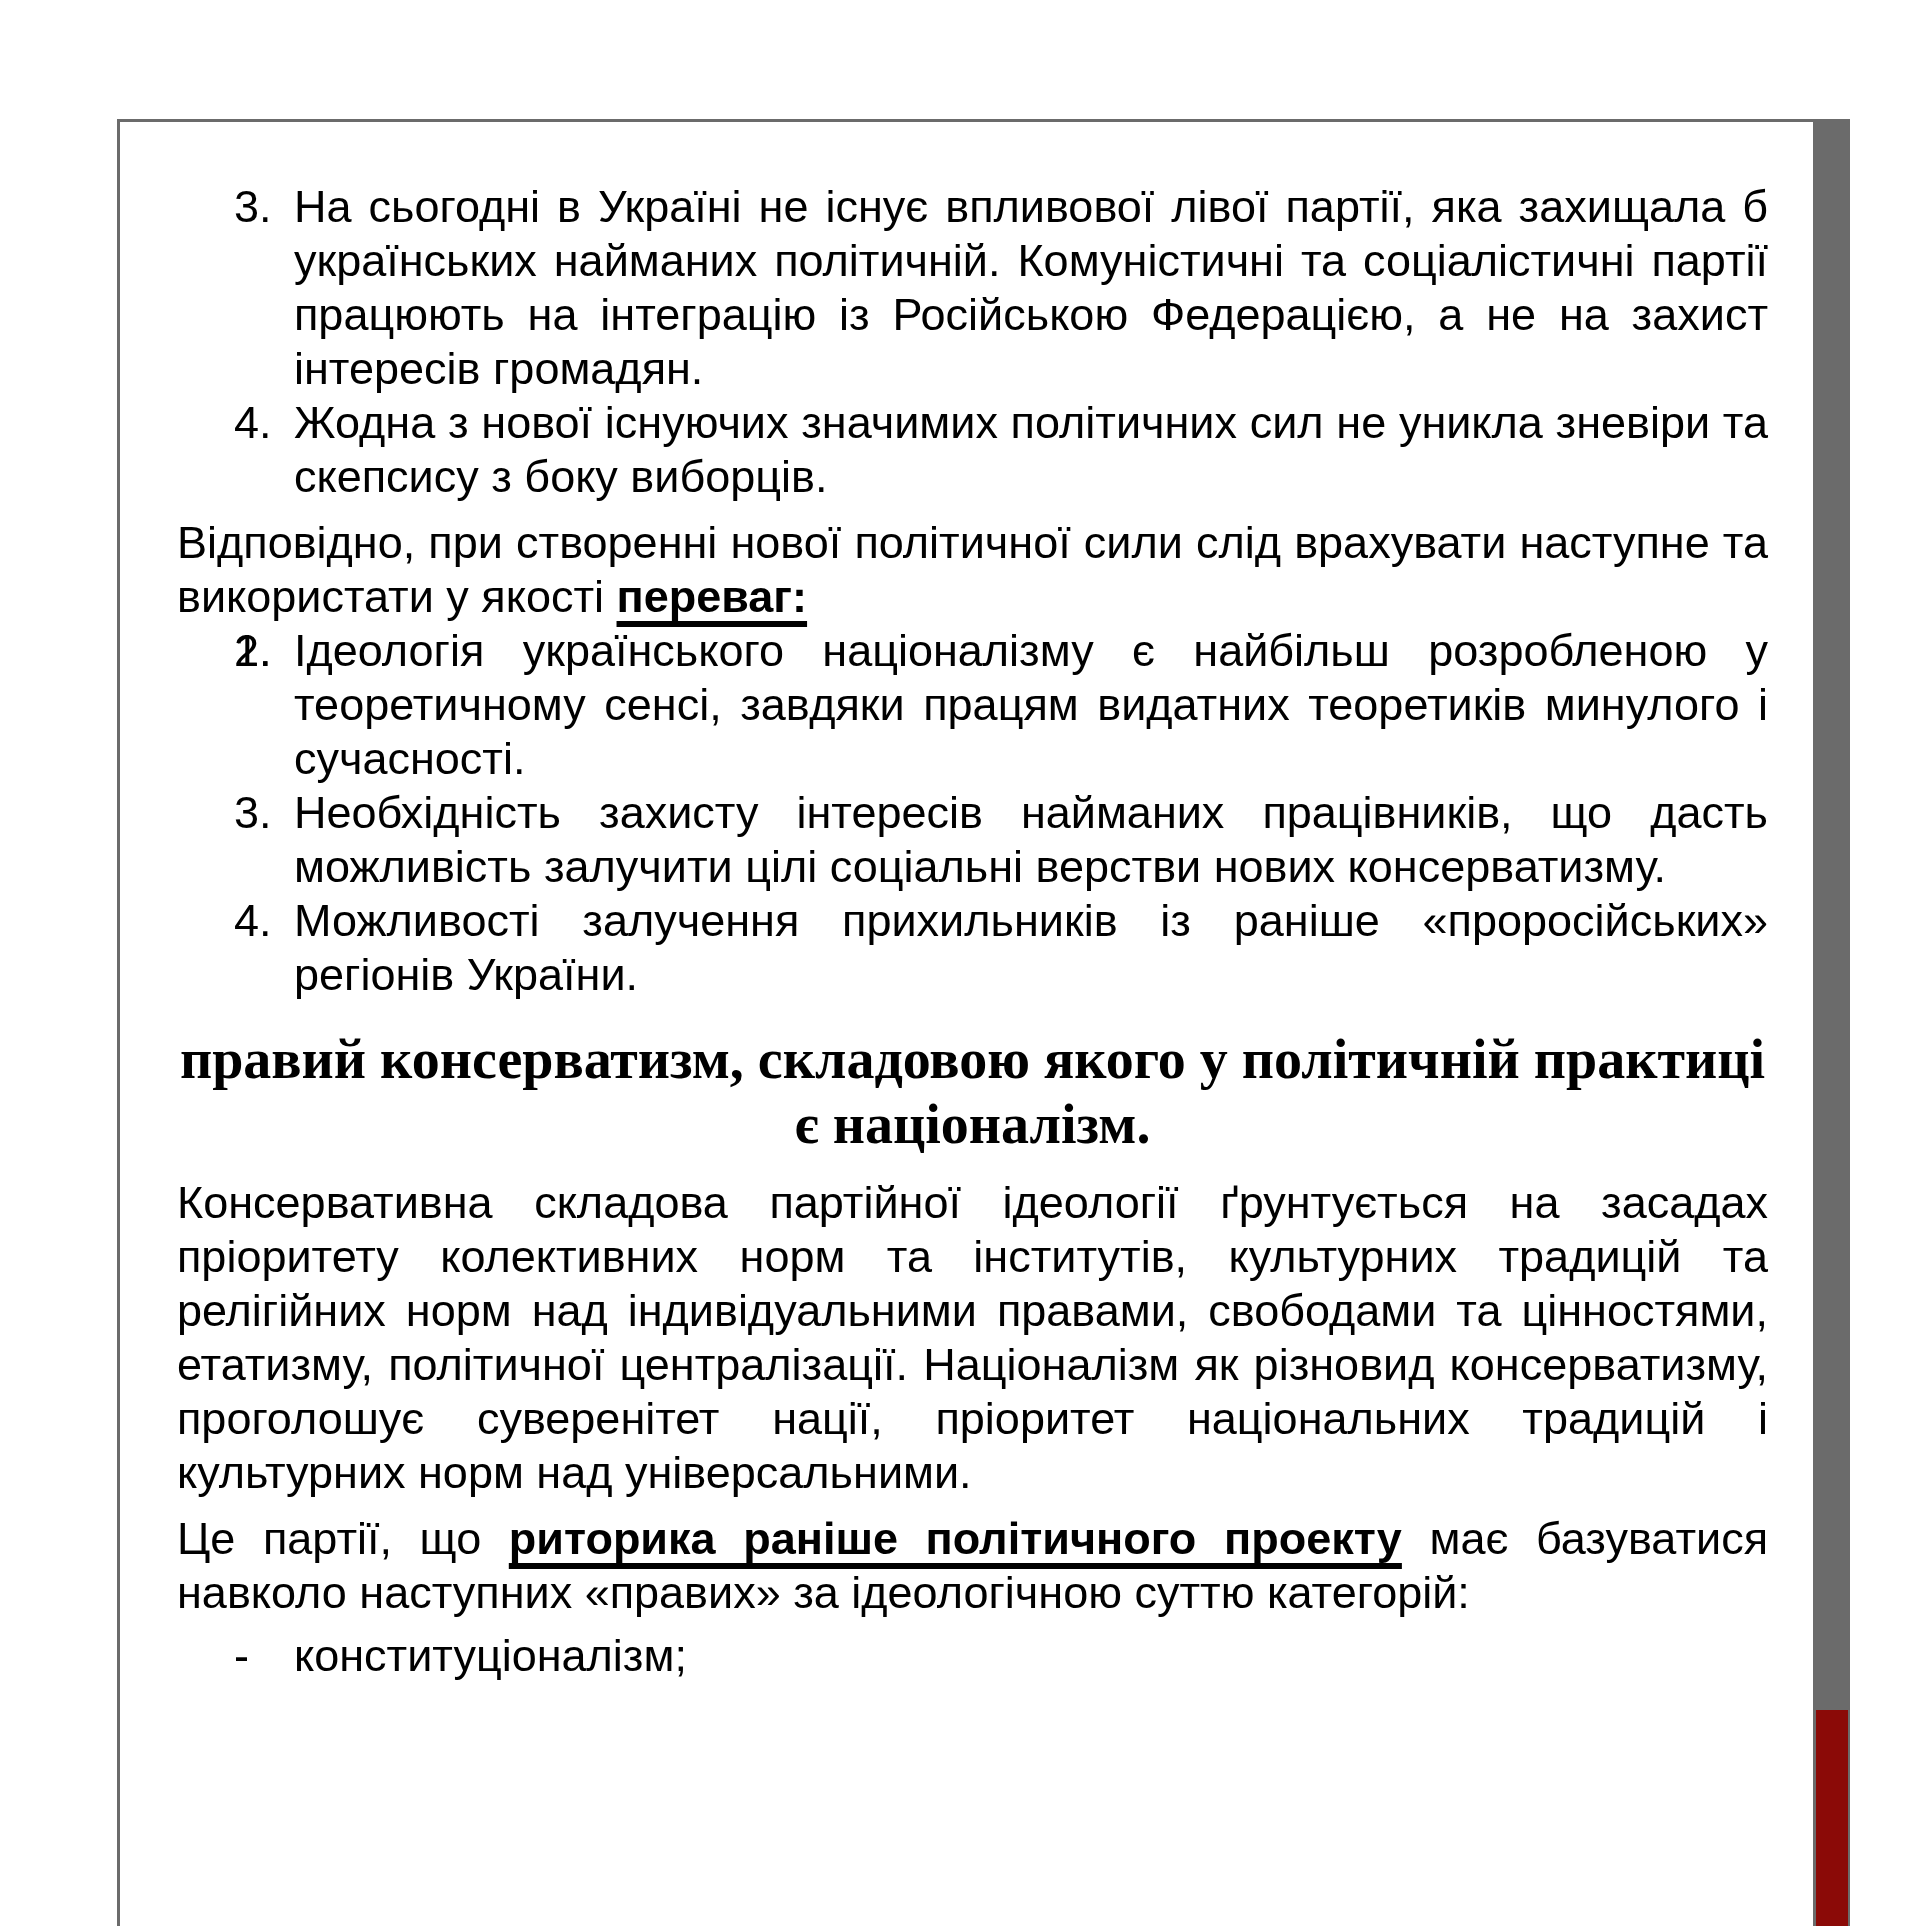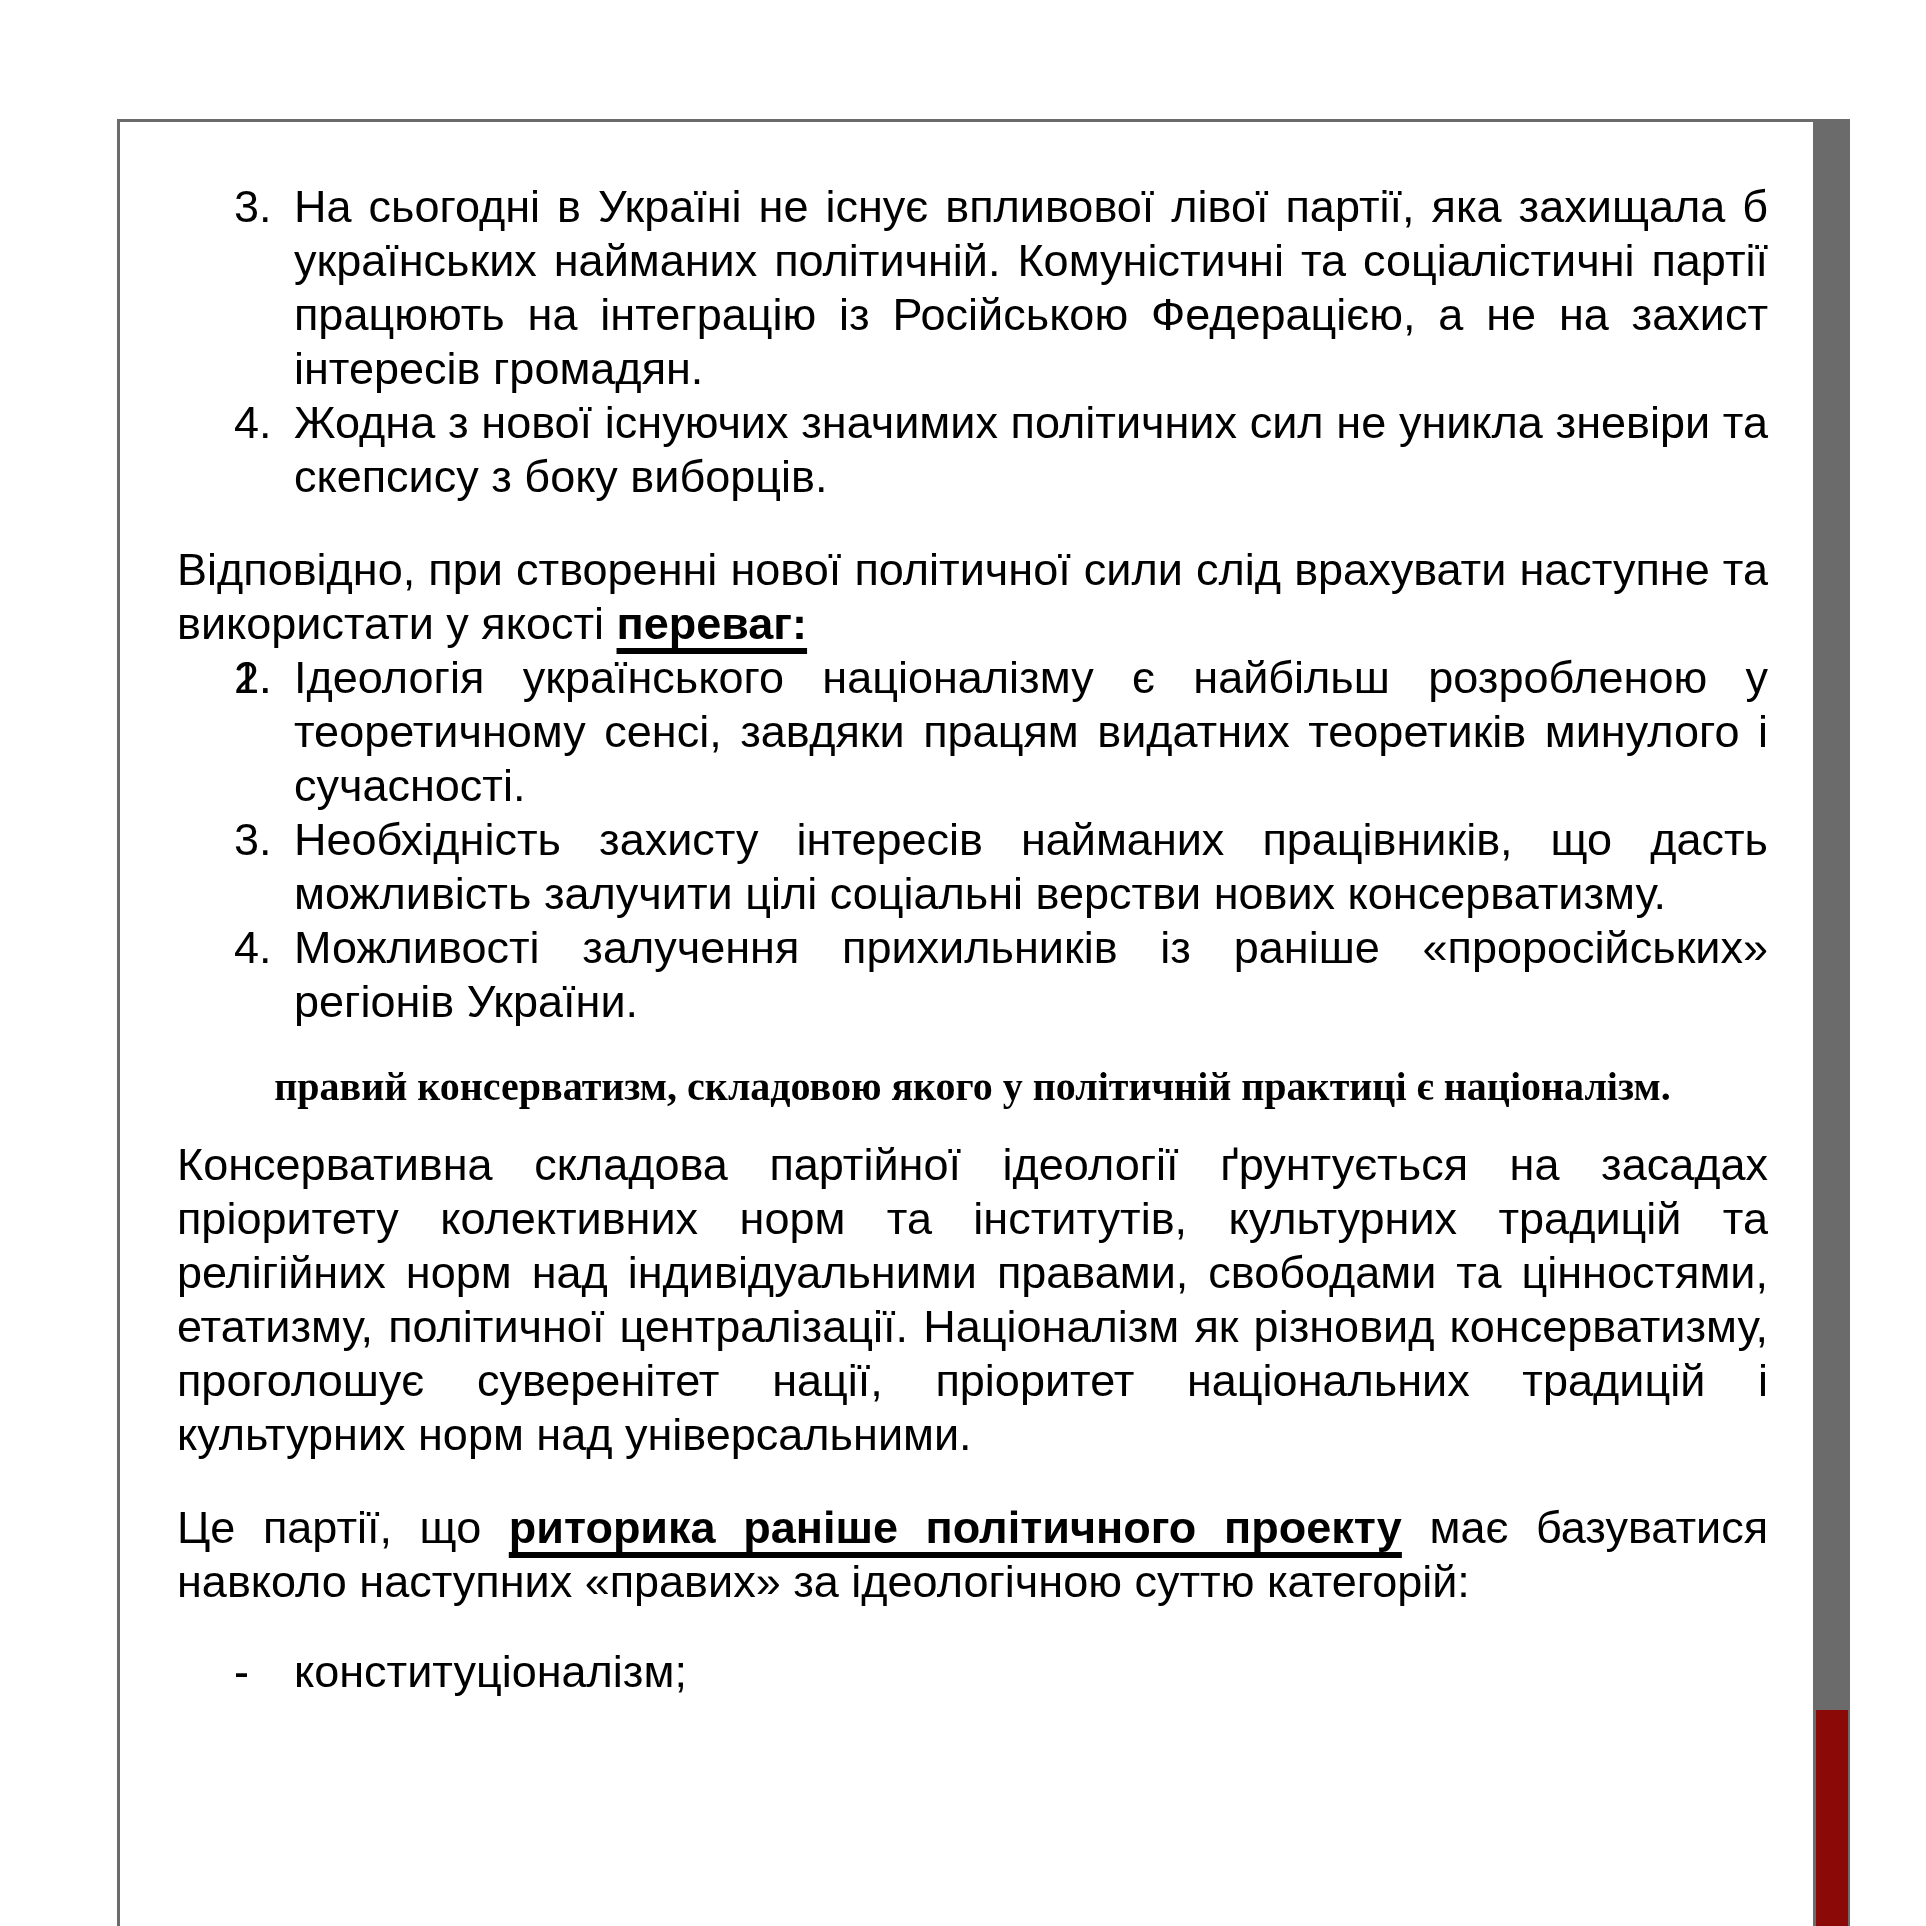--- a/index.html
+++ b/index.html
@@ -24,21 +24,21 @@
   .content {
     position: absolute;
     left: 0; top: 0;
     width: 100%;
     padding: 58px 45px 0 57px;
     font-size: 45px;
     line-height: 54px;
     color: #000000;
   }
   .para { text-align: justify; margin-top: 11.6px; }
-  .block-gap { margin-top: 39px; }
+  .block-gap { margin-top: 12px; }
   .hang {
     position: relative;
     padding-left: 117px;
     text-align: justify;
   }
   .hang .marker {
     position: absolute;
     left: 57px;
     top: 0;
     text-align: left;
@@ -48,21 +48,21 @@
   .bu {
     font-weight: bold;
     text-decoration: underline;
     text-decoration-thickness: 6.2px;
     text-underline-offset: 8.5px;
   }
   .it { font-style: italic; }
   .serif-heading {
     font-family: "Liberation Serif", serif;
     font-weight: bold;
-    font-size: 40px;
+    font-size: 56px;
     line-height: 65px;
     text-align: center;
     margin-top: 25.4px;
     margin-bottom: 19px;
   }
   .bar-gray {
     position: absolute;
     left: 1816px; top: 119px;
     width: 34px; height: 1591px;
     background: #6b6b6b;

